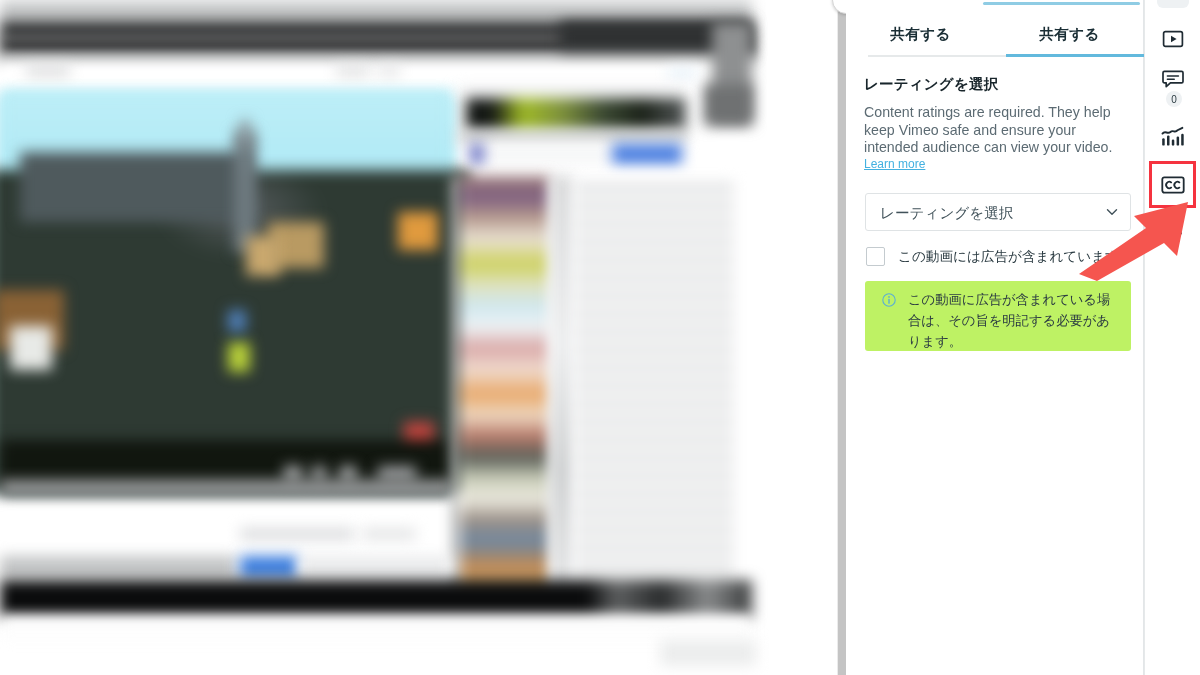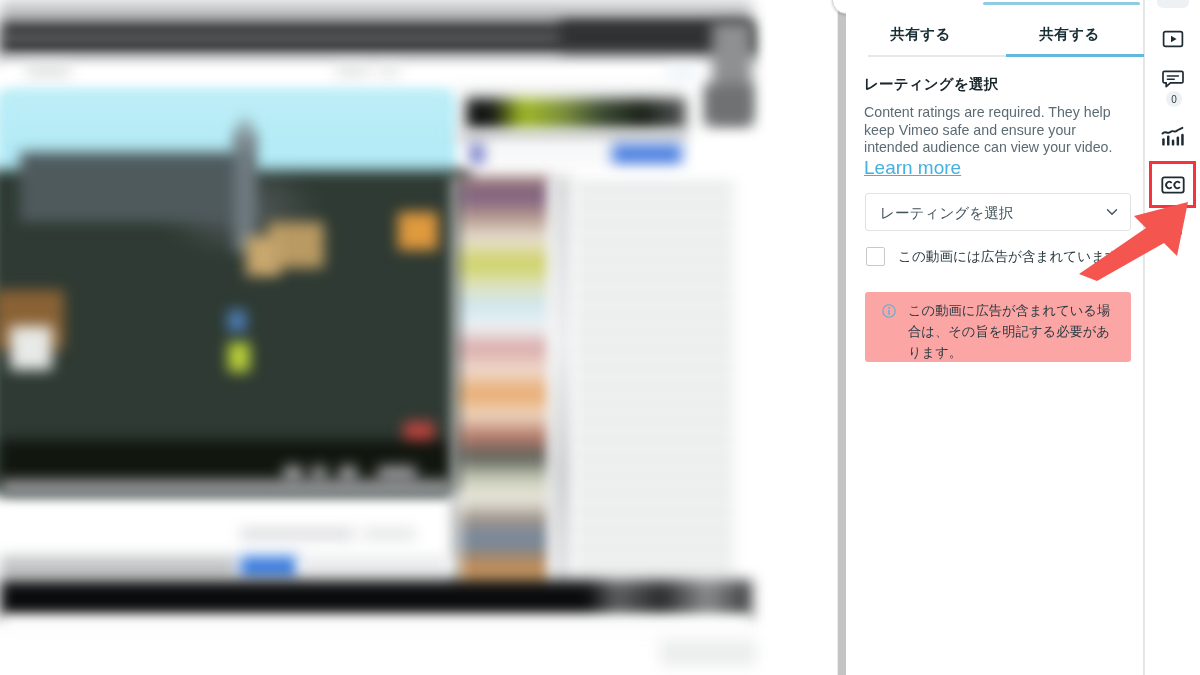--- a/index.html
+++ b/index.html
@@ -222,21 +222,21 @@
     position: absolute;
     left: 864px; top: 104px;
     width: 250px;
     font-size: 14.2px;
     line-height: 17.5px;
     color: #5c6b73;
   }
   #learn-more {
     position: absolute;
     left: 864px; top: 157px;
-    font-size: 19px;
+    font-size: 12px;
     color: #44b1e0;
     text-decoration: underline;
     cursor: pointer;
   }
 
   
   #rating-select {
     position: absolute;
     left: 865px; top: 193px;
     width: 266px; height: 38px;
@@ -273,23 +273,23 @@
     position: absolute;
     left: 898px; top: 248px;
     font-size: 13.6px;
     color: #2b3b42;
     white-space: nowrap;
   }
 
   
   #info-box {
     position: absolute;
-    left: 865px; top: 292px;
+    left: 865px; top: 281px;
     width: 266px; height: 70px;
-    background: #fca5a5;
+    background: #bef264;
     border-radius: 3px;
     box-sizing: border-box;
   }
   #info-icon {
     position: absolute;
     left: 17px; top: 12px;
     width: 14px; height: 14px;
   }
   #info-text {
     position: absolute;

